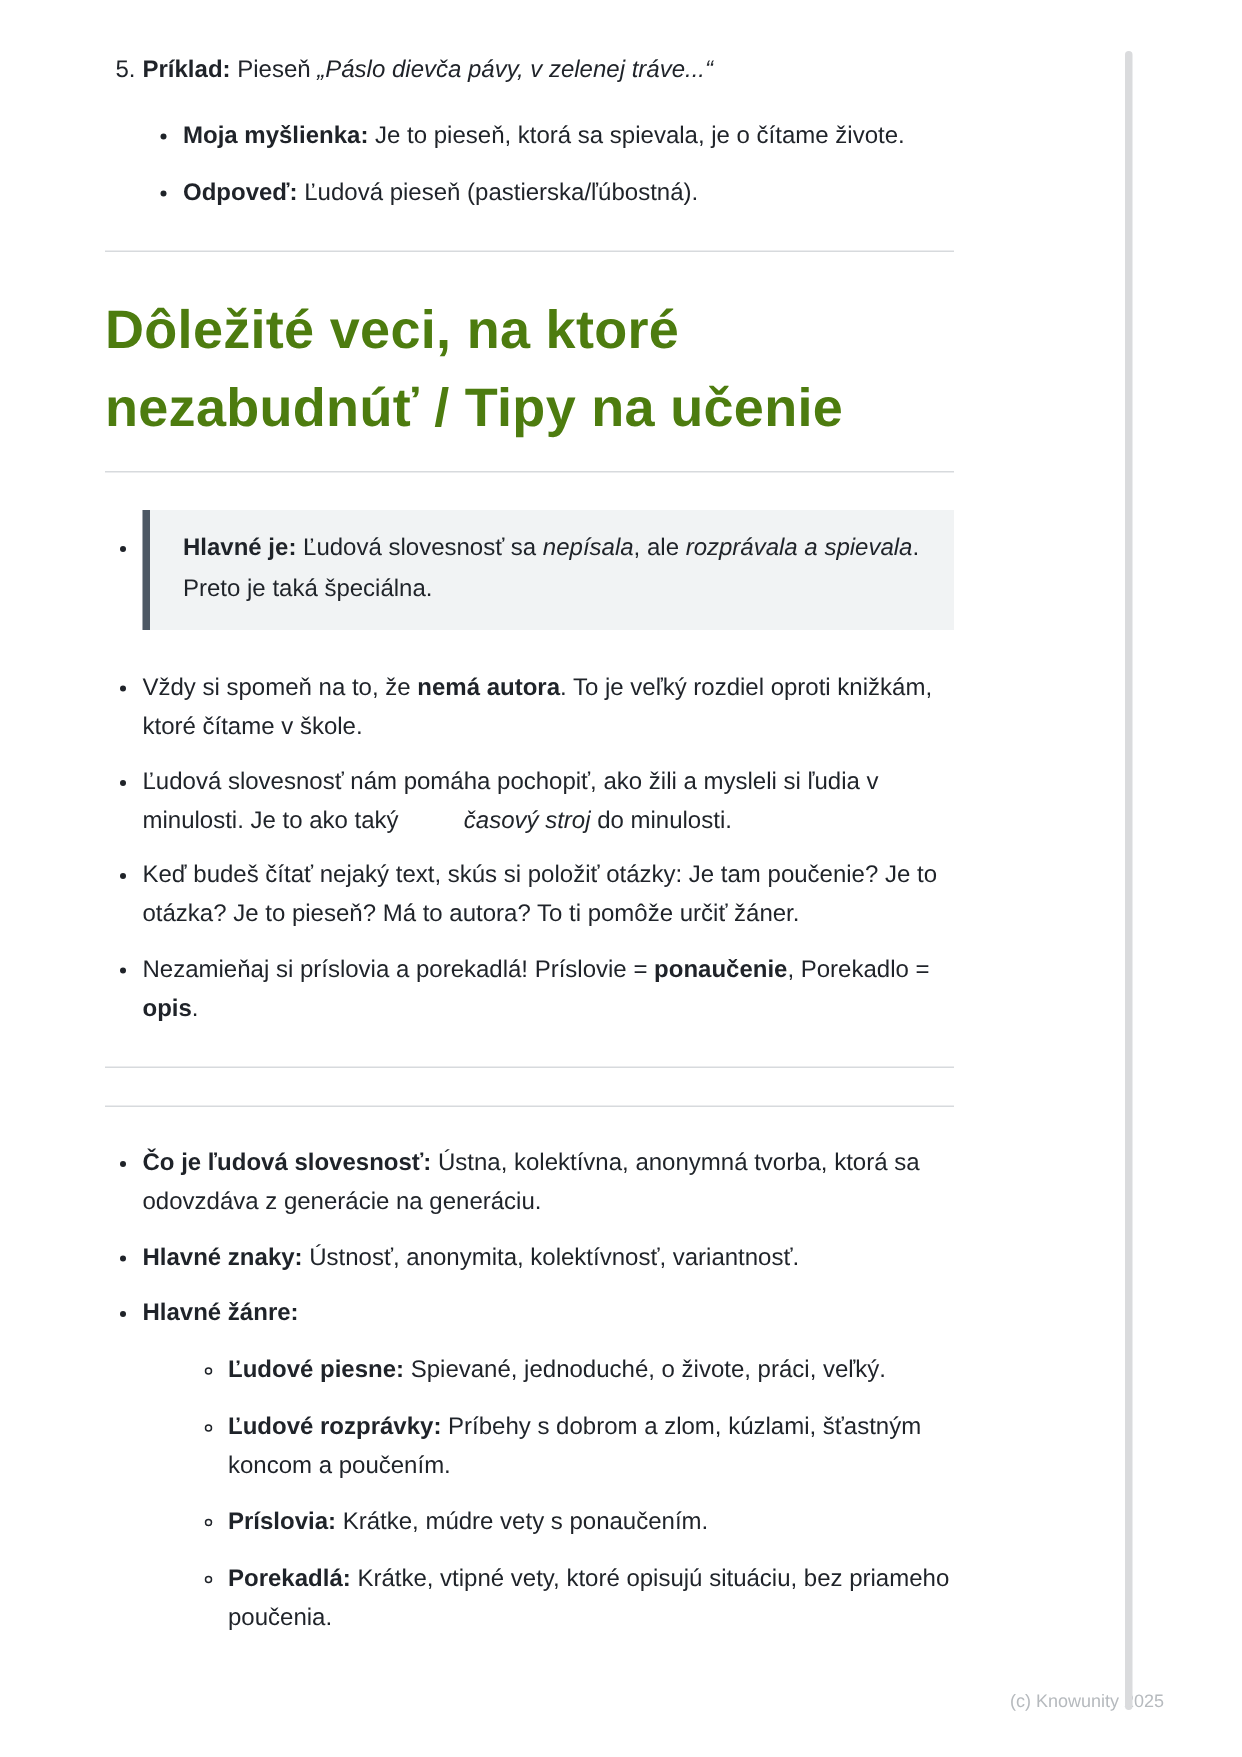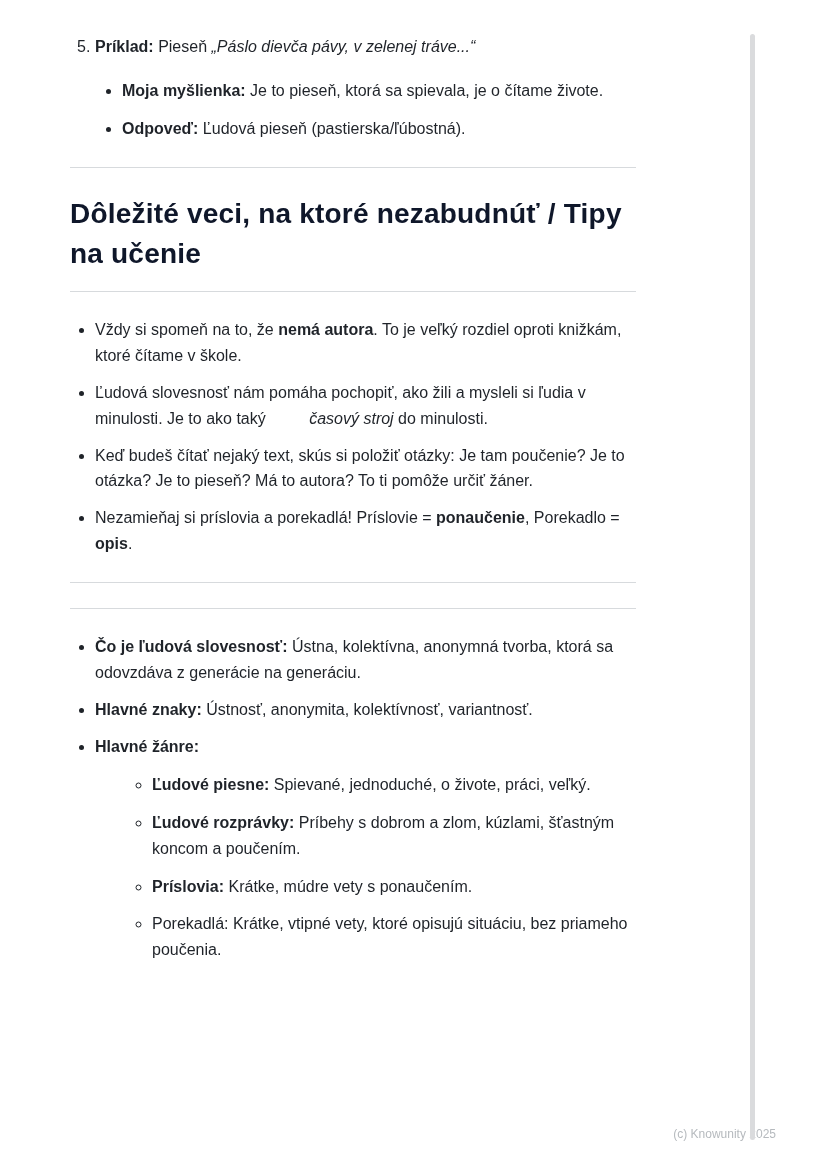--- a/index.html
+++ b/index.html
@@ -25,22 +25,22 @@
   .num-text { flex: 1; }
   
   ul.disc-list { list-style: disc outside; padding-left: 25px; }
   ul.disc-list > li { margin-bottom: 11px; }
   ul.inner-list { list-style: disc outside; padding-left: 52px; }
   ul.inner-list > li { margin-bottom: 12px; }
   ul.circle-list { list-style: circle outside; padding-left: 57px; margin-top: 12px; }
   ul.circle-list > li { margin-bottom: 12px; }
   
   h2 {
-    color: #0f172a;
-    font-size: 28px;
+    color: #4d7c0f;
+    font-size: 36px;
     font-weight: 700;
     line-height: 1.45;
     margin: 26px 0 0 0;
     letter-spacing: 0.2px;
   }
   
   hr.divider {
     border: none;
     border-top: 1px solid #d7dadd;
     margin: 25px 0;
@@ -88,20 +88,27 @@
   <ul class="inner-list">
     <li><span style="font-weight: 700;">Moja myšlienka: </span><span>Je to pieseň, ktorá sa spievala, je o čítame živote.</span></li>
     <li><span style="font-weight: 700;">Odpoveď: </span><span>Ľudová pieseň (pastierska/ľúbostná).</span></li>
   </ul>
 
   <hr class="divider">
 
   <h2>Dôležité veci, na ktoré nezabudnúť / Tipy na učenie</h2>
   <hr class="divider">
 
+  <ul class="quote-wrap">
+    <li>
+      <blockquote class="callout">
+        <p><span style="font-weight: 700;">Hlavné je: </span><span>Ľudová slovesnosť sa </span><span style="font-style: italic;">nepísala</span><span>, ale </span><span style="font-style: italic;">rozprávala a spievala</span><span>. Preto je taká špeciálna.</span></p>
+      </blockquote>
+    </li>
+  </ul>
 
   <ul class="disc-list after-quote">
     <li><span>Vždy si spomeň na to, že </span><span style="font-weight: 700;">nemá autora</span><span>. To je veľký rozdiel oproti knižkám, ktoré čítame v škole.</span></li>
     <li><span>Ľudová slovesnosť nám pomáha pochopiť, ako žili a mysleli si ľudia v minulosti. Je to ako taký </span><span style="font-style: italic; margin-left: 39px;">časový stroj</span><span> do minulosti.</span></li>
     <li><span>Keď budeš čítať nejaký text, skús si položiť otázky: Je tam poučenie? Je to otázka? Je to pieseň? Má to autora? To ti pomôže určiť žáner.</span></li>
     <li><span>Nezamieňaj si príslovia a porekadlá! Príslovie = </span><span style="font-weight: 700;">ponaučenie</span><span>, Porekadlo = </span><span style="font-weight: 700;">opis</span><span>.</span></li>
   </ul>
 
   <hr class="divider">
 
@@ -110,21 +117,21 @@
 
   <ul class="disc-list">
     <li><span style="font-weight: 700;">Čo je ľudová slovesnosť: </span><span>Ústna, kolektívna, anonymná tvorba, ktorá sa odovzdáva z generácie na generáciu.</span></li>
     <li><span style="font-weight: 700;">Hlavné znaky: </span><span>Ústnosť, anonymita, kolektívnosť, variantnosť.</span></li>
     <li>
       <span><span style="font-weight: 700;">Hlavné žánre:</span></span>
       <ul class="circle-list">
         <li><span style="font-weight: 700;">Ľudové piesne: </span><span>Spievané, jednoduché, o živote, práci, veľký.</span></li>
         <li><span style="font-weight: 700;">Ľudové rozprávky: </span><span>Príbehy s dobrom a zlom, kúzlami, šťastným koncom a poučením.</span></li>
         <li><span style="font-weight: 700;">Príslovia: </span><span>Krátke, múdre vety s ponaučením.</span></li>
-        <li><span style="font-weight: 400;">Porekadlá: </span><span>Krátke, vtipné vety, ktoré opisujú situáciu, bez priameho poučenia.</span></li>
+        <li><span style="font-weight: 700;">Porekadlá: </span><span>Krátke, vtipné vety, ktoré opisujú situáciu, bez priameho poučenia.</span></li>
 
       </ul>
     </li>
   </ul>
 
 </div>
 
 <div class="footer-note">(c) Knowunity 2025</div>
 <div class="scrollbar-thumb"></div>
 

